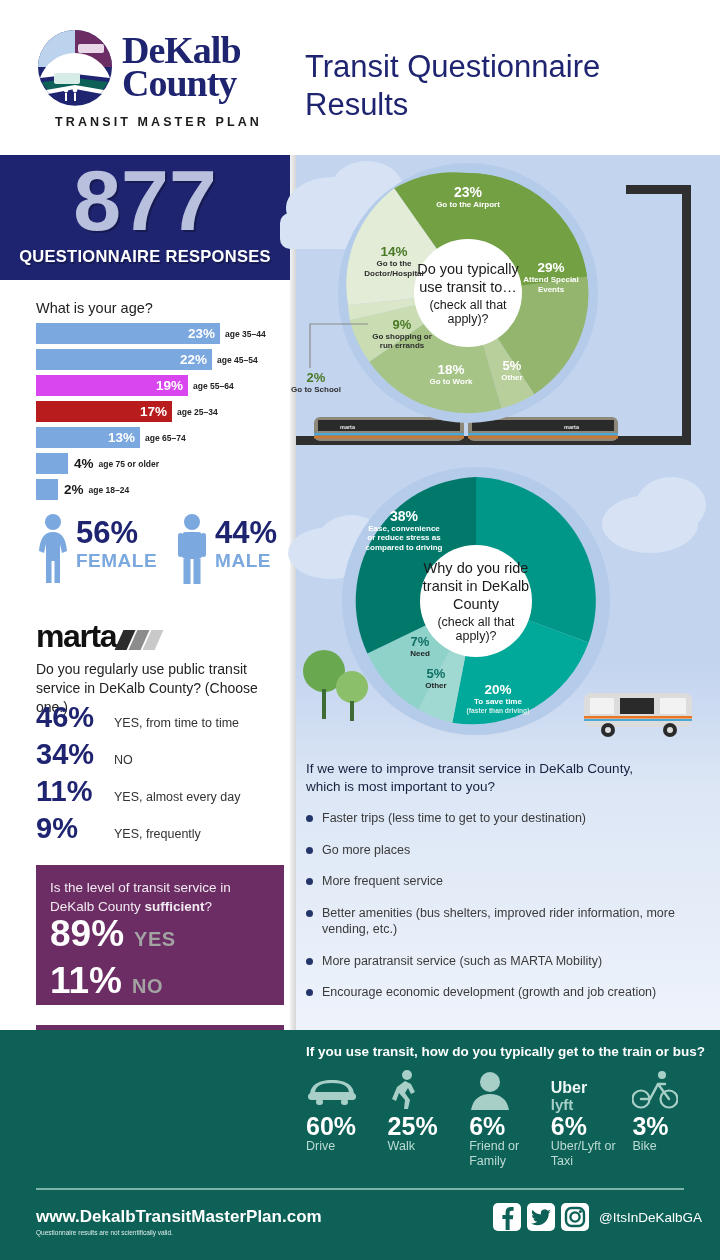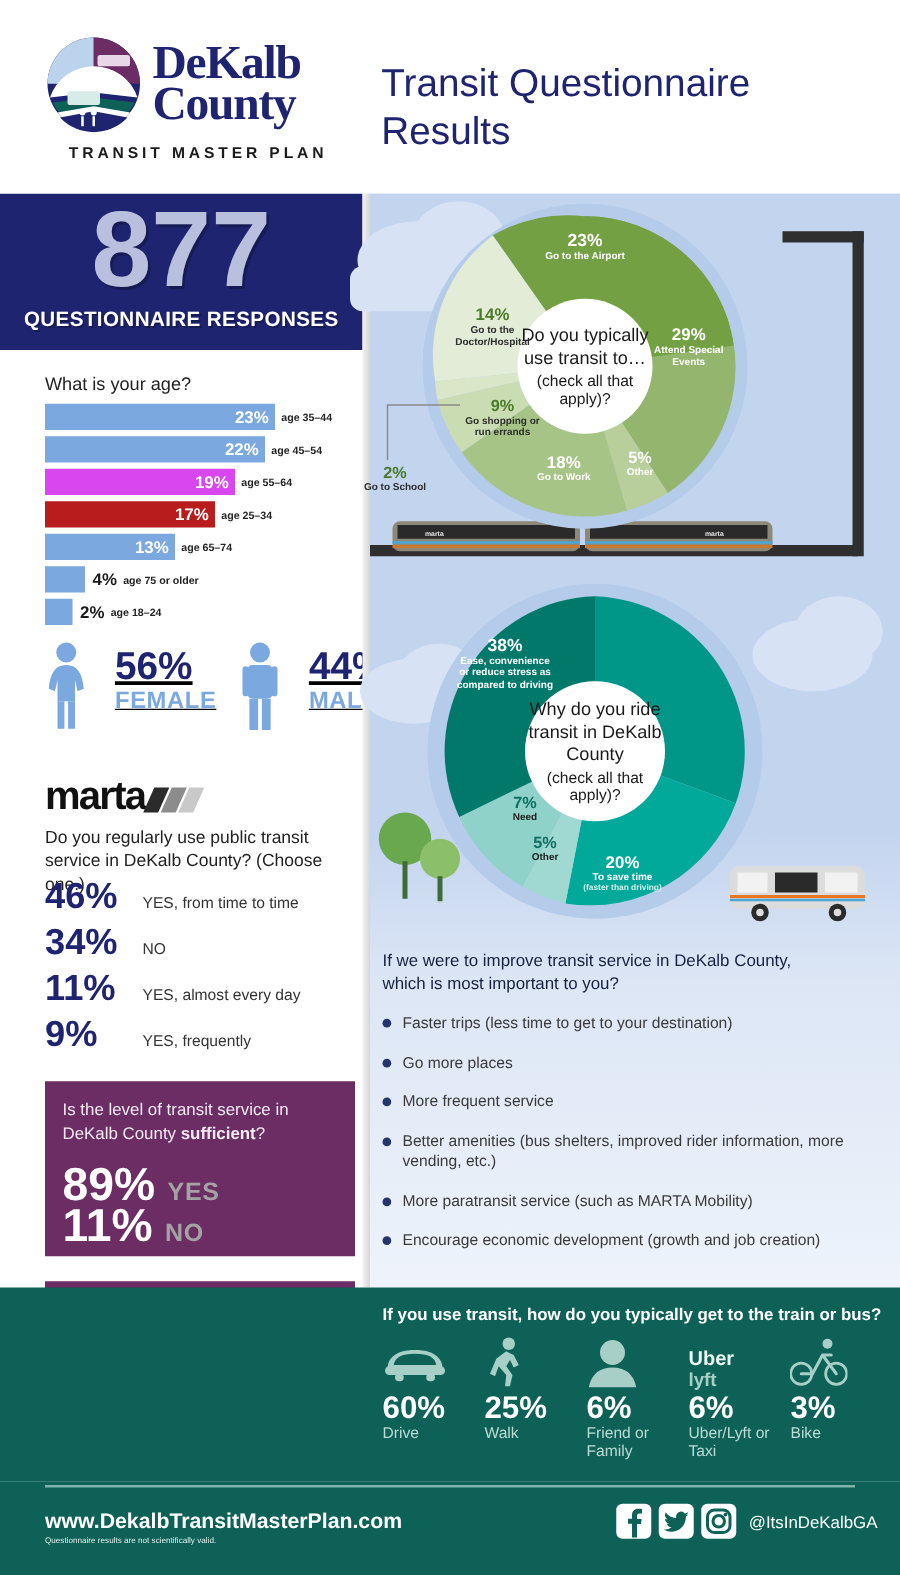--- a/index.html
+++ b/index.html
@@ -37,21 +37,21 @@
   .q-age { position:absolute; left:36px; top:145px; font-size:14.5px; color:#222; }
   .bars { position:absolute; left:36px; top:168px; width:250px; }
   .bar-row { display:flex; align-items:center; height:21px; margin-bottom:5px; }
   .bar { background:#7aa8df; height:21px; display:flex; align-items:center;
          justify-content:flex-end; padding-right:5px; }
   .bar-val { color:#fff; font-size:13.5px; font-weight:bold; }
   .bar-lab { font-size:8.5px; color:#222; margin-left:5px; font-weight:bold; white-space:nowrap; }
   .bar-outval { font-size:13.5px; font-weight:bold; color:#1a1a1a; margin-left:6px; }
 
   .gender { position:absolute; left:36px; top:358px; display:flex; gap:18px; align-items:flex-start; }
-  .gender-item { display:flex; align-items:flex-start; gap:22px;text-decoration:underline; }
+  .gender-item { display:flex; align-items:flex-start; gap:6px; }
   .g-figure { width:34px; height:72px; position:relative; flex:none; }
   .g-nums { padding-top:4px; }
   .g-pct { font-size:31px; font-weight:bold; color:#1f2470; line-height:1; }
   .g-lab { font-size:19px; color:#7aa8df; font-weight:bold; letter-spacing:0.5px; margin-top:2px; }
 
   .marta-logo { position:absolute; left:36px; top:465px; display:flex; align-items:flex-end; }
   .marta-word { font-family:"Liberation Sans", sans-serif; font-weight:bold; font-size:32px;
                 color:#111; letter-spacing:-1.4px; line-height:1; }
   .marta-slashes { display:flex; gap:2px; margin-left:3px; margin-bottom:2px; }
   .slash { width:12px; height:20px; transform: skewX(-24deg); }
@@ -262,21 +262,21 @@
         <div class="ms-row">
           <div class="ms-pct">9%</div>
           <div class="ms-lab">YES, frequently</div>
         </div>
       </div>
 
     <div class="purple-box pb1">
       <div class="pb-q">
         <span>Is the level of transit service in DeKalb County </span><b>sufficient</b><span>?</span>
       </div>
-      <div class="pb-row" style="top:64px">
+      <div class="pb-row" style="top:50px">
         <span class="pb-pct">89%</span>
         <span class="pb-yn">YES</span>
       </div>
       <div class="pb-row" style="top:97px">
         <span class="pb-pct">11%</span>
         <span class="pb-yn">NO</span>
       </div>
     </div>
 
     <div class="purple-box pb2">

